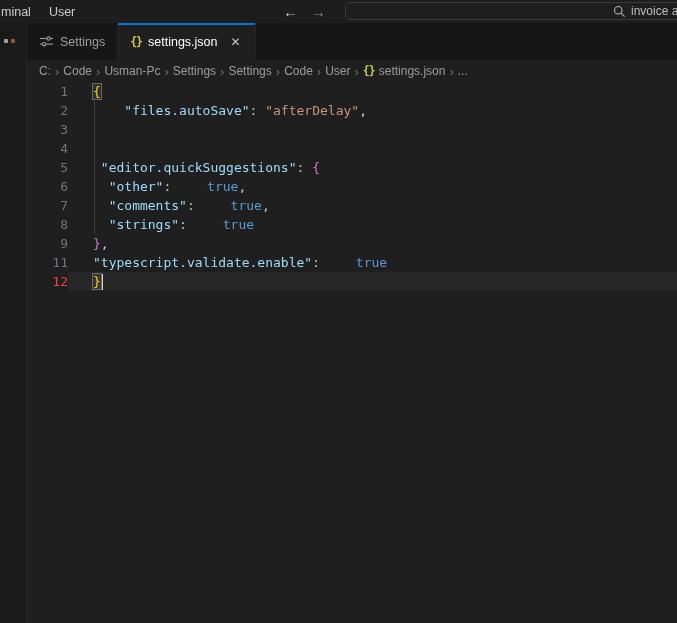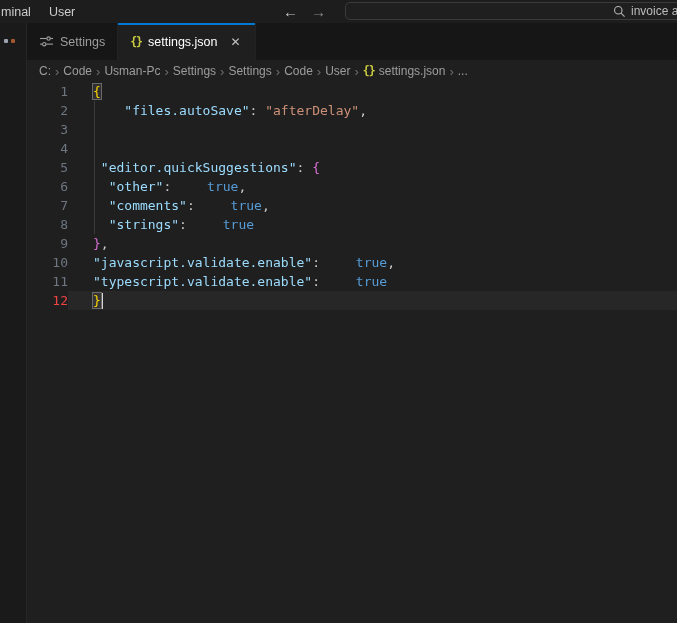--- a/index.html
+++ b/index.html
@@ -191,24 +191,20 @@
         </div>
         <div class="code-row">
           <div class="gutter">8</div>
           <div class="row-content guide"><span class="tk-ws">  </span><span class="tk-key">"strings"</span><span class="tk-punct">: </span><span class="tk-bool">true</span></div>
         </div>
         <div class="code-row">
           <div class="gutter">9</div>
           <div class="row-content"><span class="tk-brace2">}</span><span class="tk-punct">,</span></div>
         </div>
         <div class="code-row">
-          <div class="gutter">10</div>
-          <div class="row-content"><span class="tk-key">"javascript.validate.enable"</span><span class="tk-punct">: </span><span class="tk-bool">true</span><span class="tk-punct">,</span></div>
-        </div>
-        <div class="code-row">
           <div class="gutter">11</div>
           <div class="row-content"><span class="tk-key">"typescript.validate.enable"</span><span class="tk-punct">: </span><span class="tk-bool">true</span></div>
         </div>
         <div class="code-row active">
           <div class="gutter">12</div>
           <div class="row-content"><span class="tk-brace1 bracket-match">}</span><span class="cursor"></span></div>
         </div>
       </div>
 
   </div>

